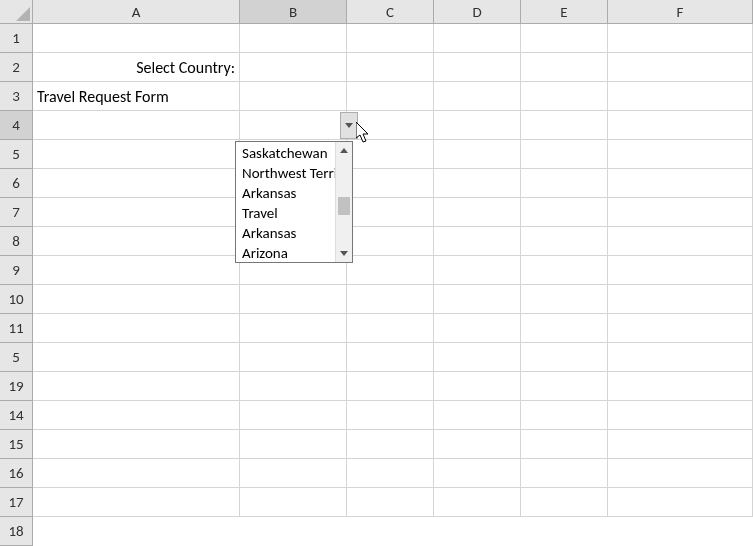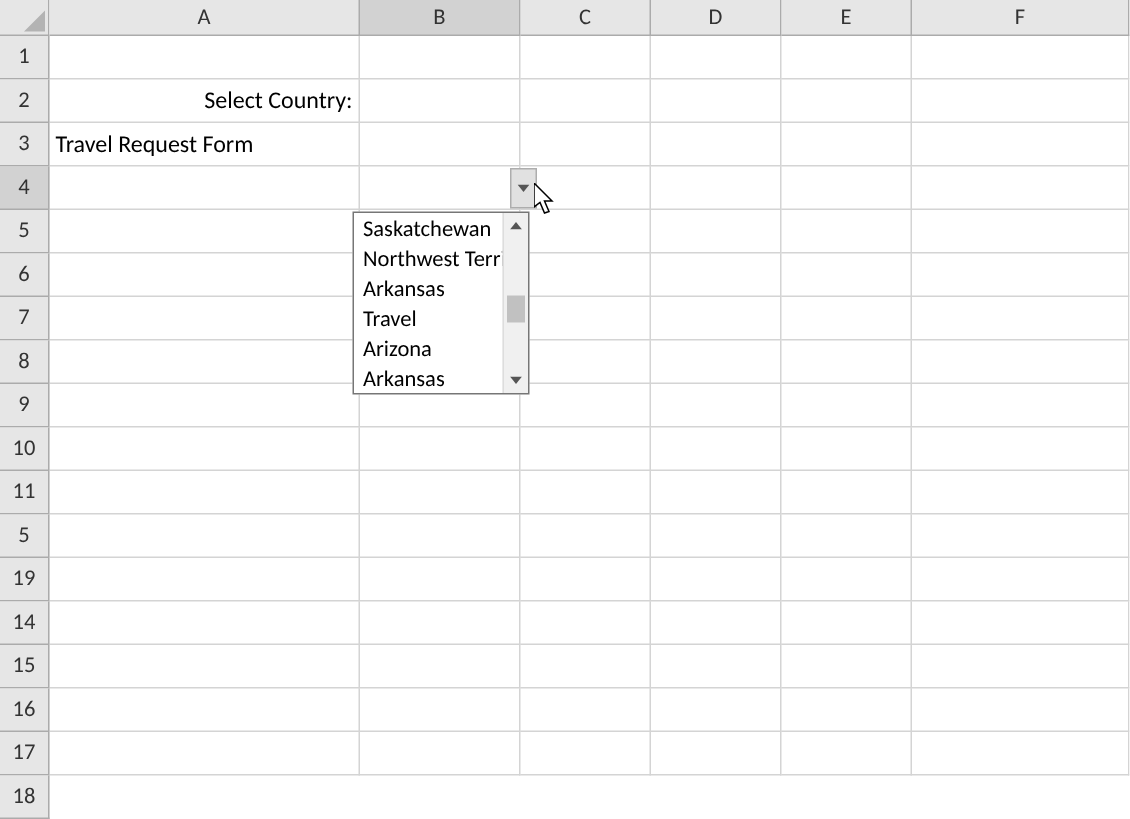--- a/index.html
+++ b/index.html
@@ -358,22 +358,22 @@
     <path d="M0 0 L8 0 L4 5 Z" fill="#555"></path>
   </svg>
 </div>
 
 <div class="dropdown-list" style="left: 235px; top: 141px; width: 118px;">
   <div class="dropdown-items">
       <div class="dropdown-item">Saskatchewan</div>
       <div class="dropdown-item">Northwest Territories</div>
       <div class="dropdown-item">Arkansas</div>
       <div class="dropdown-item">Travel</div>
+      <div class="dropdown-item">Arkansas</div>
       <div class="dropdown-item">Arizona</div>
-      <div class="dropdown-item">Arkansas</div>
     </div>
   <div class="scrollbar">
     <div class="scroll-arrow">
       <svg width="8" height="5" viewBox="0 0 8 5">
           <path d="M4 0 L8 5 L0 5 Z" fill="#555"></path>
         </svg>
     </div>
     <div class="scroll-track">
       <div class="scroll-thumb"></div>
     </div>

